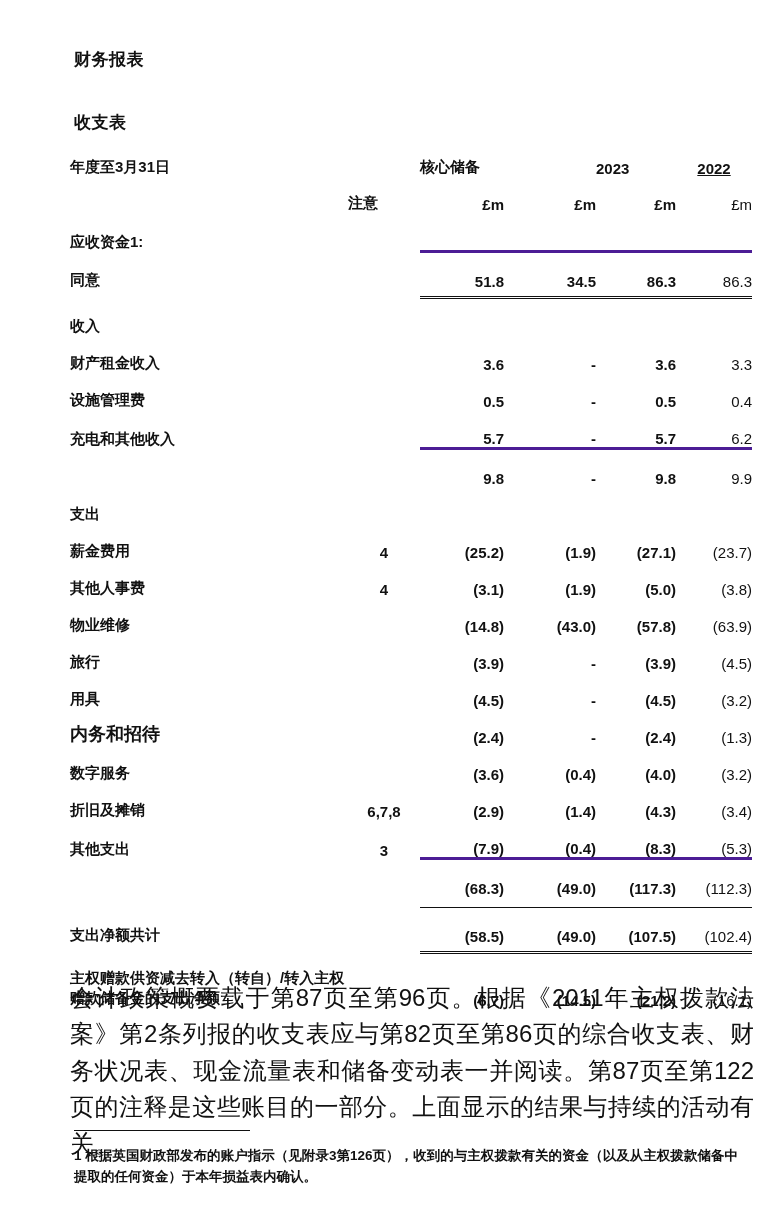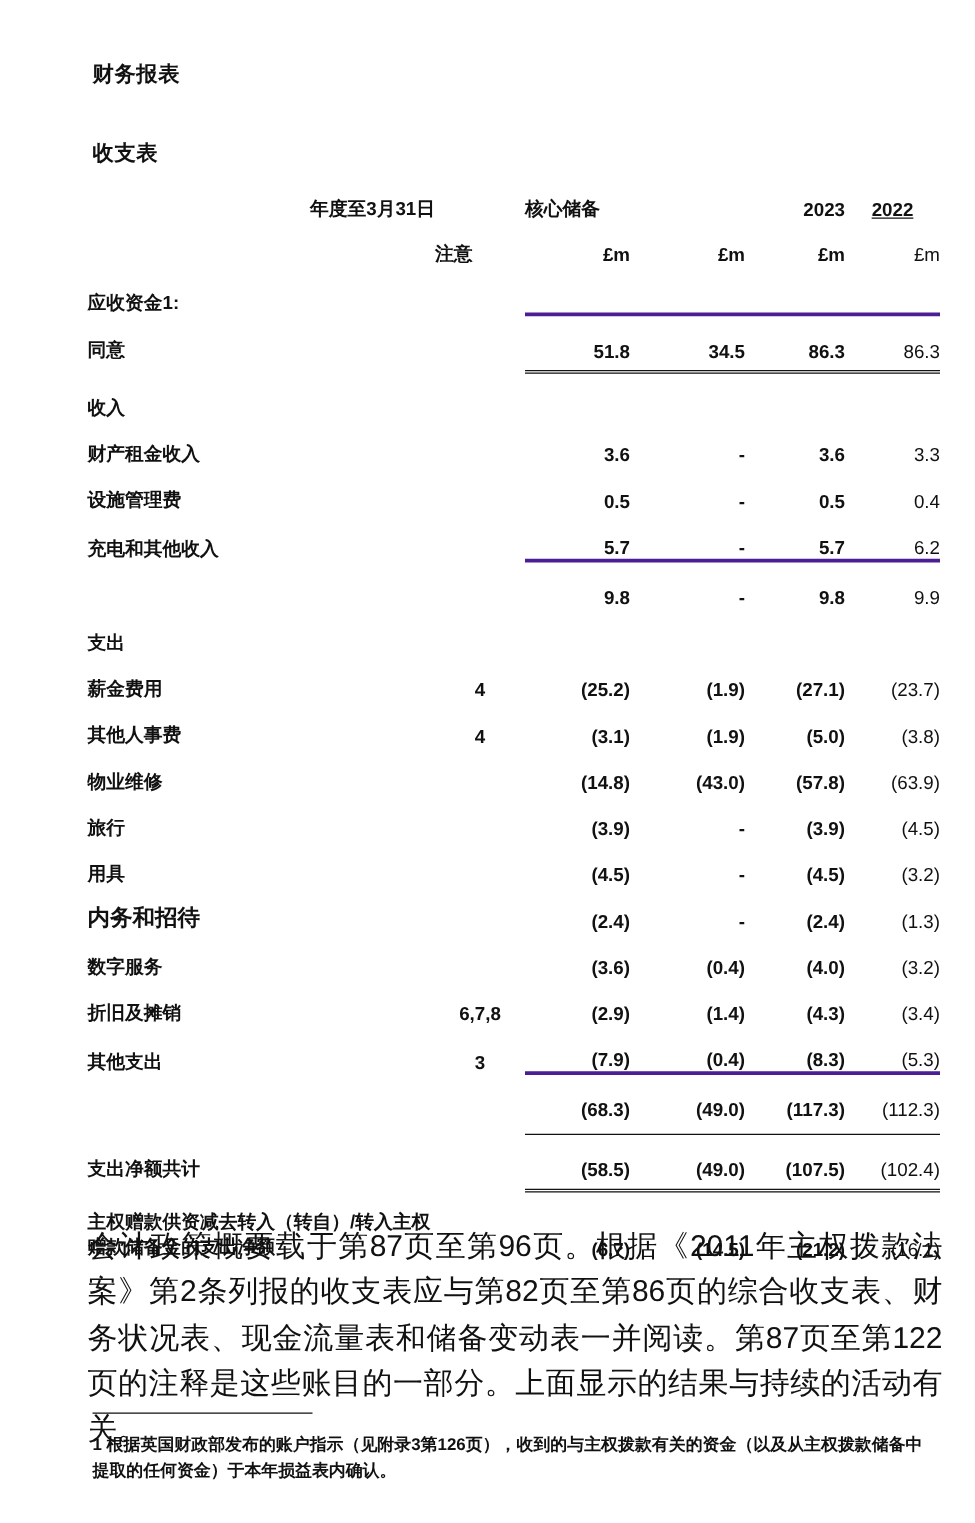--- a/index.html
+++ b/index.html
@@ -79,32 +79,32 @@
   .num.light {
     font-weight: 400;
   }
   tr.row td { height: 37px; }
   tr.row-tall td { height: 44px; }
 
   
   .hdr-period {
     font-size: 16px;
     font-weight: 700;
-    text-align: right;
+    text-align: left;
     padding-left: 4px;
   }
   .hdr-core {
     font-size: 21px;
     font-weight: 700;
     text-align: left;
   }
   .hdr-year-bold {
     font-size: 16px;
     font-weight: 700;
-    text-align: right;
+    text-align: left;
     padding-right: 10px;
   }
   .hdr-year-light {
     font-size: 16px;
     font-weight: 400;
     text-align: center;
     padding-right: 10px;
     text-decoration: underline;
   }
   .hdr-note {

